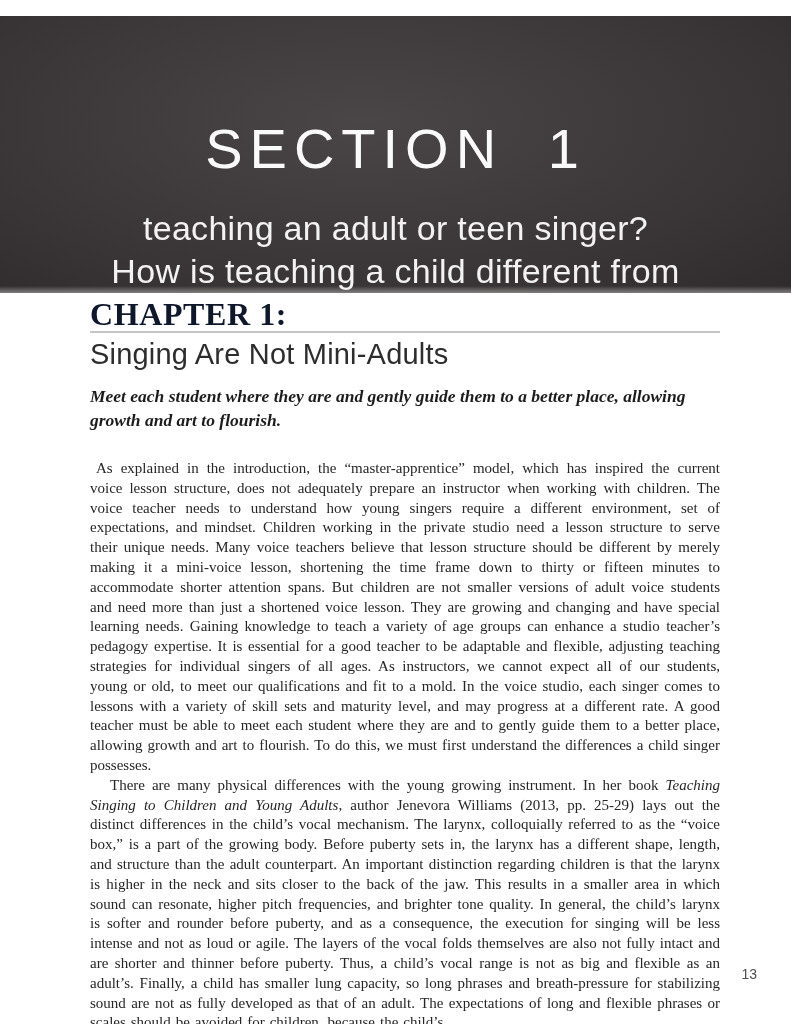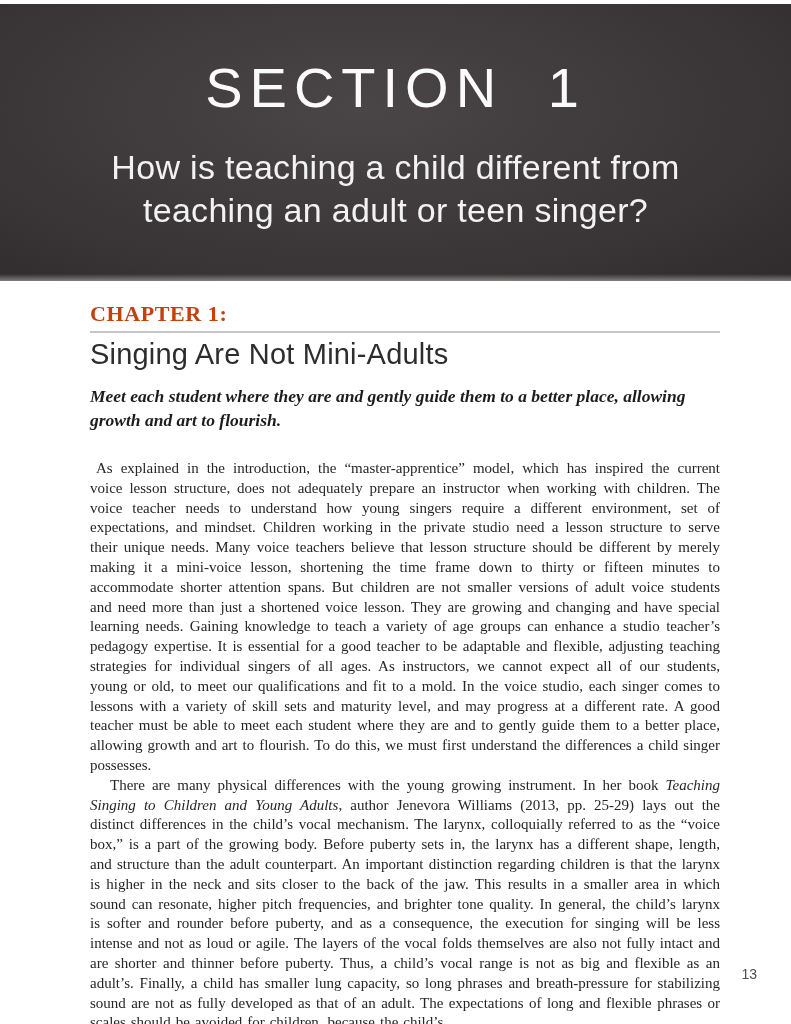--- a/index.html
+++ b/index.html
@@ -9,27 +9,28 @@
     height: 1024px;
     margin: 0 auto;
     background: #ffffff;
     overflow: hidden;
     font-family: "Liberation Serif", serif;
   }
 
   
   .hero {
     position: absolute;
-    top: 4px; left: 0;
+    top: 16px; left: 0;
     width: 791px;
     height: 277px;
     background: radial-gradient(ellipse 120% 140% at 46% 38%, #4a4546 0%, #383435 45%, #272324 80%, #1f1c1d 100%);
     display: flex;
     flex-direction: column;
     align-items: center;
+    justify-content: flex-end;
   }
   .hero::after {
     content: "";
     position: absolute;
     left: 0; right: 0; bottom: 0;
     height: 7px;
     background: linear-gradient(to bottom, rgba(255,255,255,0), rgba(255,255,255,0.38));
   }
   .hero-title {
     margin-top: 54px;
@@ -56,24 +57,24 @@
   .content {
     position: absolute;
     top: 277px;
     left: 90px;
     width: 630px;
   }
   .kicker {
     margin: 21px 0 0 0;
     font-family: "Liberation Serif", serif;
     font-weight: 700;
-    font-size: 22px;
+    font-size: 32px;
     line-height: 32px;
     letter-spacing: 0.6px;
-    color: #c2410c;
+    color: #0f172a;
   }
   .rule {
     border: none;
     border-top: 2px solid #c6c6c6;
     margin: 1px 0 0 0;
   }
   .chapter-title {
     margin: 5px 0 0 0;
     font-family: "Liberation Sans", sans-serif;
     font-weight: 300;
@@ -113,22 +114,22 @@
   }
 </style>
 </head>
 <body>
 
 <div class="page">
 
   <header class="hero">
     <div class="hero-title">SECTION 1</div>
     <div class="hero-question">
+      <div>teaching an adult or teen singer?</div>
       <div>How is teaching a child different from</div>
-      <div>teaching an adult or teen singer?</div>
     </div>
   </header>
 
   <main class="content">
     <h1 class="kicker">CHAPTER 1:</h1>
     <hr class="rule">
     <h2 class="chapter-title">Singing Are Not Mini-Adults</h2>
     <p class="epigraph">Meet each student where they are and gently guide them to a better place, allowing growth and art to flourish.</p>
 
     <div class="body-text">

